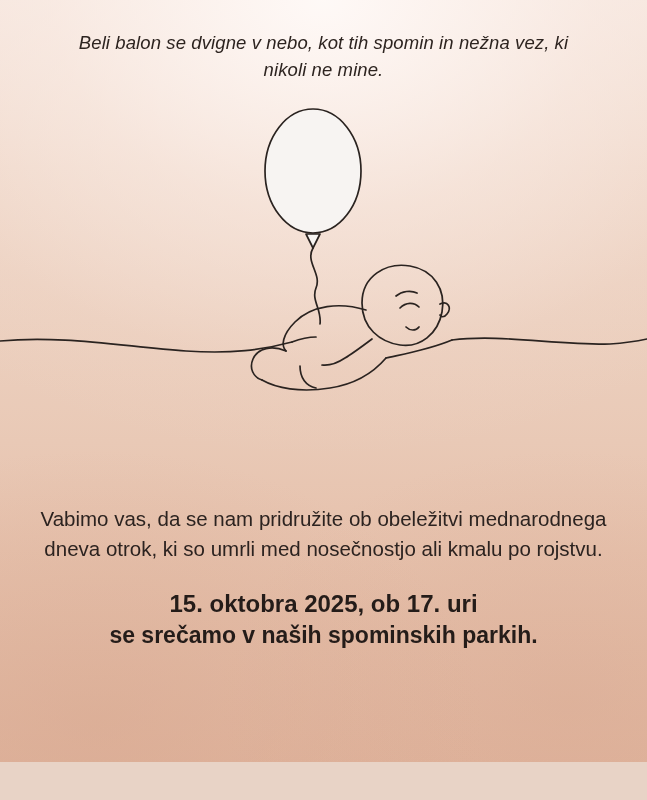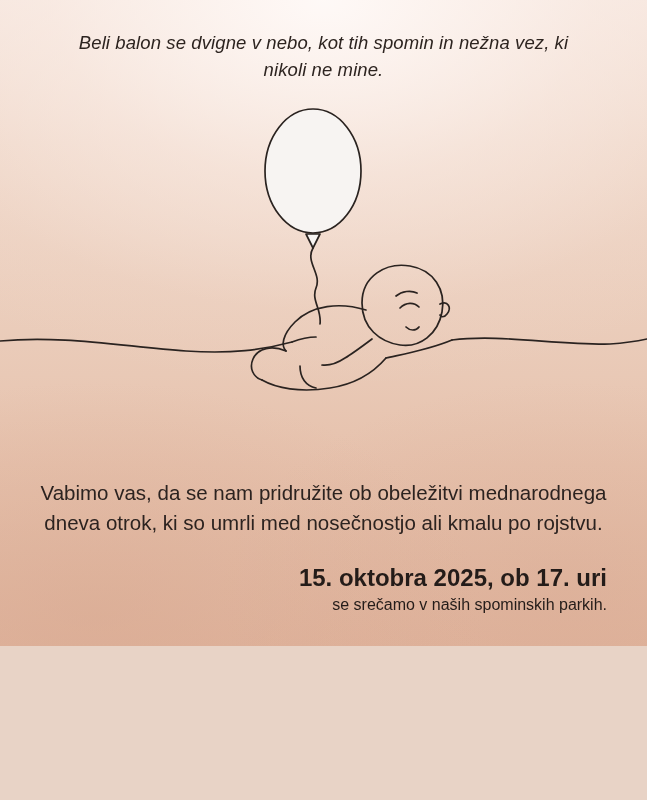--- a/index.html
+++ b/index.html
@@ -9,21 +9,21 @@
   body {
     width: 647px;
     height: 800px;
     overflow: hidden;
     font-family: "Liberation Sans", sans-serif;
     background: #e8d3c6;
   }
   .poster {
     position: relative;
     width: 647px;
-    height: 646px;
+    height: 762px;
     overflow: hidden;
     background:
       radial-gradient(120% 80% at 50% 0%, rgba(255,250,248,0.95) 0%, rgba(250,236,229,0.55) 35%, rgba(243,220,208,0.15) 60%, rgba(238,206,190,0) 75%),
       linear-gradient(180deg, #f6e7df 0%, #f0d9cb 22%, #ecd0bf 42%, #e9c9b6 58%, #e6c1ac 72%, #e3bba5 85%, #e0b49d 100%);
   }
   .poster::before {
     content: "";
     position: absolute;
     left: 0; right: 0; top: 0; bottom: 0;
     background:
@@ -55,42 +55,41 @@
   .art {
     position: absolute;
     top: 96px;
     left: 0;
     width: 647px;
     height: 370px;
   }
 
   .body-block {
     position: absolute;
-    top: 478px;
+    top: 504px;
     left: 40px;
     right: 40px;
     text-align: center;
   }
   .invite-text {
     font-size: 20.5px;
     line-height: 1.48;
     color: #2c2320;
   }
   .date-line {
     margin-top: 22px;
     font-size: 24px;
     font-weight: bold;
     color: #241c19;
     line-height: 1.38;
-    text-align: right;
   }
   .date-line .sub {
     display: block;
-    font-size: 16px;
-    font-weight: normal;
+    font-size: 23px;
+    font-weight: bold;
   }
   .closing {
     margin-top: 18px;
     font-size: 16.5px;
     color: #2d2420;
   }
   .signature {
     position: absolute;
     top: 752px;
     left: 0;

